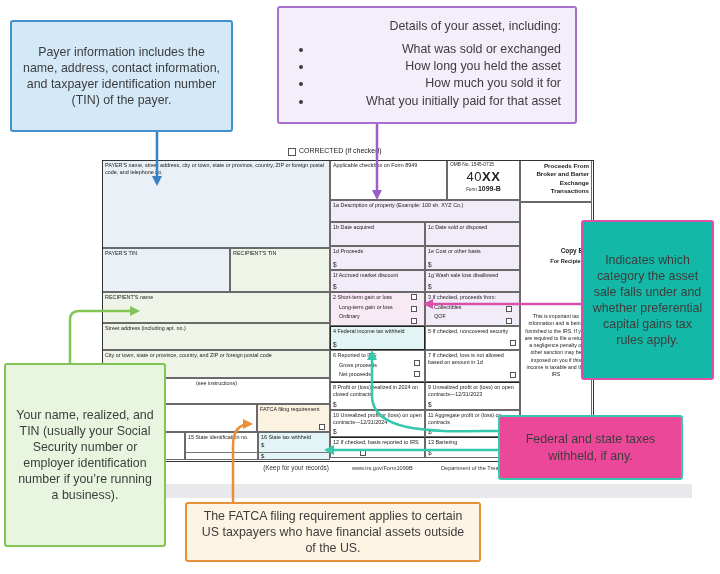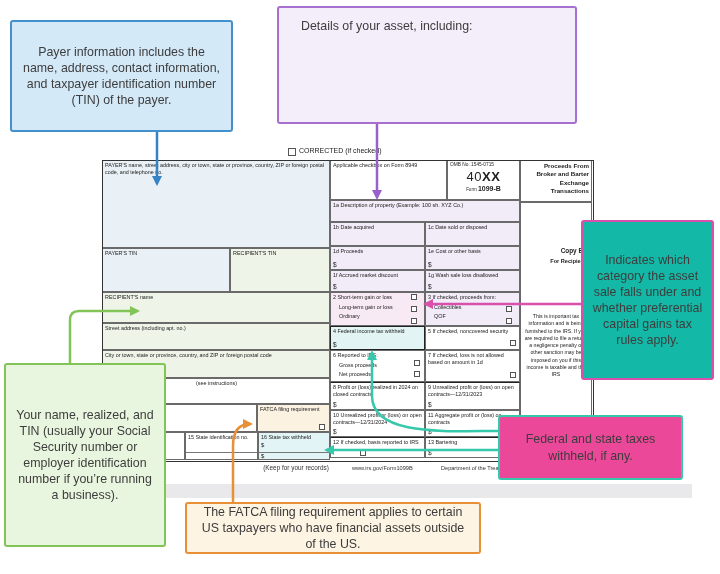--- a/index.html
+++ b/index.html
@@ -29,21 +29,21 @@
   .copyb{position:absolute;right:8px;top:44px;font-weight:bold;font-size:6.4px;text-align:right;}
   .forrec{position:absolute;right:5px;top:55px;font-size:5.6px;font-weight:bold;text-align:right;}
   .important{position:absolute;left:2px;right:2px;top:110px;font-size:5.2px;
              text-align:center;line-height:1.4;color:#222;}
   
   .callout{position:absolute;box-sizing:border-box;border-style:solid;border-width:2.5px;
            border-radius:3px;display:flex;align-items:center;justify-content:center;
            text-align:center;font-size:12.4px;color:#3d3d3d;line-height:1.3;
            padding:12px 9px;z-index:10;}
   .c-blue{background:#d3e9f8;border-color:#4291cd;}
-  .c-purple{background:#f4edfa;border-color:#a76fd0;display:block;text-align:left;padding:10px 22px;}
+  .c-purple{background:#f4edfa;border-color:#a76fd0;display:block;text-align:right;padding:10px 14px;}
   .c-purple ul{margin:7px 0 0 20px;padding:0;}
   .c-purple li{margin:1px 0;}
   .c-pink{background:#14b8a6;border-color:#d950ab;}
   .c-green{background:#e9f6df;border-color:#82c455;}
   .c-orange{background:#fdf4e3;border-color:#e79038;}
   .c-teal{background:#ec4899;border-color:#36c8ab;}
   .arrows{position:absolute;left:0;top:0;width:720px;height:574px;z-index:5;pointer-events:none;}
 </style>
 </head>
 <body>
@@ -240,31 +240,37 @@
     <path d="M498,450 L327,450" stroke="#36c8ab" stroke-width="2.5" fill="none" stroke-linecap="round" marker-end="url(#m-teal)"></path>
     <path d="M498,431 C445,431 372,436 372,396 L372,353" stroke="#36c8ab" stroke-width="2.5" fill="none" stroke-linecap="round" marker-end="url(#m-teal)"></path>
   </svg>
 
   <div class="callout c-blue" style="left:10px;top:20px;width:223px;height:112px;">
     <span class="lbl">Payer information includes the name, address, contact information, and taxpayer identification number (TIN) of the payer.</span>
   </div>
 
   <div class="callout c-purple" style="left:277px;top:6px;width:300px;height:118px;">
     <div class="lbl">Details of your asset, including:</div>
+    <ul>
+      <li class="lbl">What was sold or exchanged</li>
+      <li class="lbl">How long you held the asset</li>
+      <li class="lbl">How much you sold it for</li>
+      <li class="lbl">What you initially paid for that asset</li>
+    </ul>
   </div>
 
   <div class="callout c-pink" style="left:581px;top:220px;width:133px;height:160px;">
     <span class="lbl">Indicates which category the asset sale falls under and whether preferential capital gains tax rules apply.</span>
   </div>
 
   <div class="callout c-green" style="left:4px;top:363px;width:162px;height:184px;">
     <span class="lbl">Your name, realized, and TIN (usually your Social Security number or employer identification number if you’re running a business).</span>
   </div>
 
-  <div class="callout c-orange" style="left:185px;top:502px;width:296px;height:52px;">
+  <div class="callout c-orange" style="left:185px;top:502px;width:296px;height:60px;">
     <span class="lbl">The FATCA filing requirement applies to certain US taxpayers who have financial assets outside of the US.</span>
   </div>
 
   <div class="callout c-teal" style="left:498px;top:415px;width:185px;height:65px;">
     <span class="lbl">Federal and state taxes withheld, if any.</span>
   </div>
 
 </div>
 
 </body></html>

